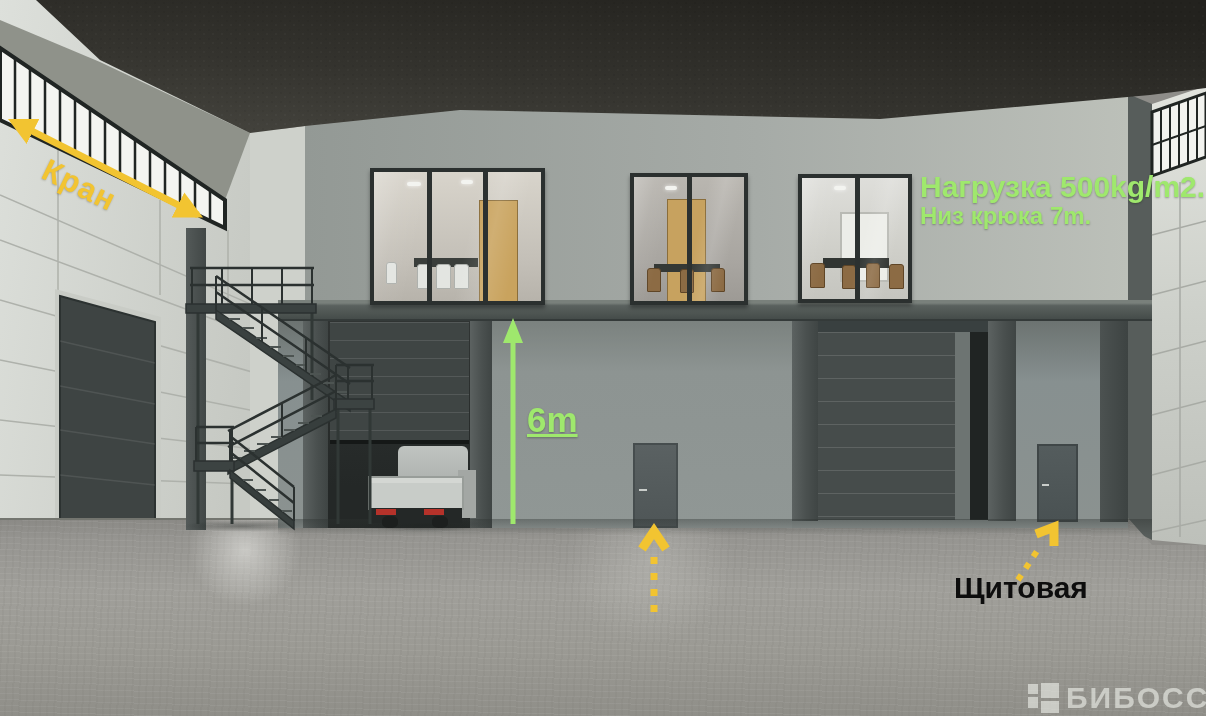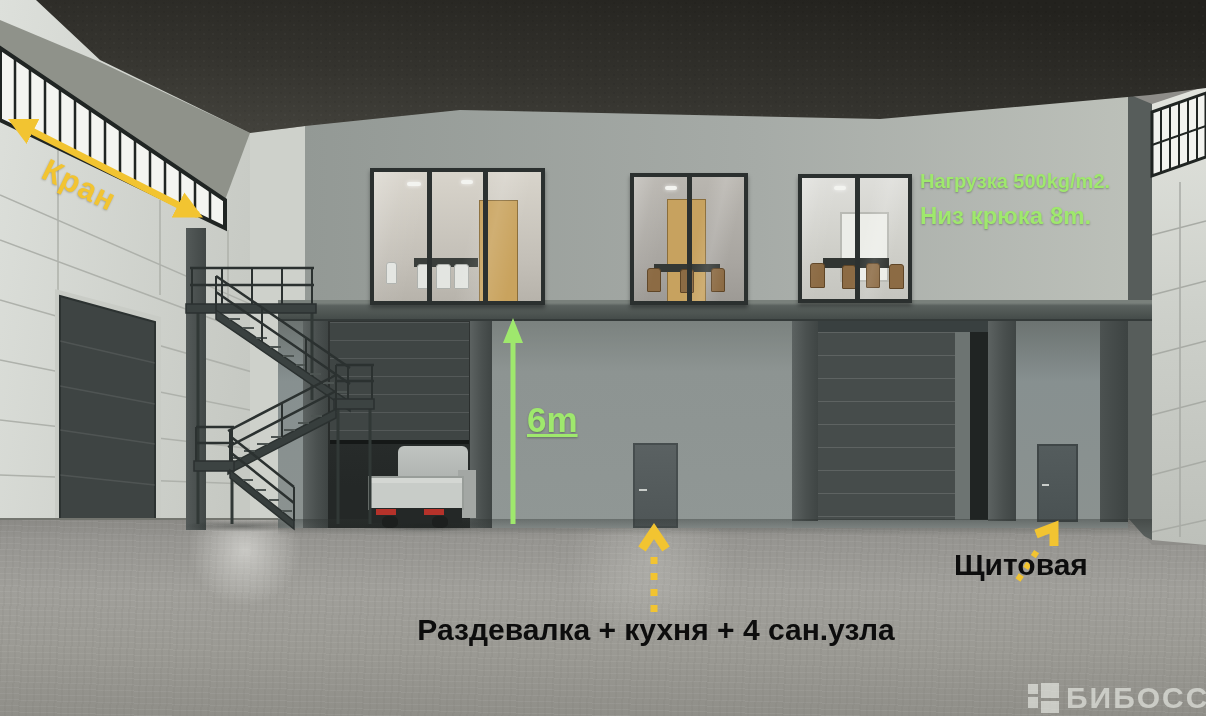--- a/index.html
+++ b/index.html
@@ -31,25 +31,25 @@
   .chair.white{background:#e3e5e1;border:1px solid #aeb1ad;}
   .chair.brown{background:#8c6b44;border:1px solid #5f4526;}
   .clight{position:absolute;height:4px;background:#f3f4f0;border-radius:2px;box-shadow:0 0 4px rgba(255,255,255,.8);}
   
   .lbl{position:absolute;font-weight:bold;white-space:nowrap;z-index:6;}
   .green-text{color:var(--green,#9fe86d);text-shadow:0 1px 2px rgba(25,40,15,.35);}
   .yellow-text{color:var(--yellow,#f2c431);text-shadow:0 1px 2px rgba(60,45,0,.3);}
   .ink-text{color:var(--ink,#0d0d0d);}
   #crane-label{left:52px;top:152px;font-size:31px;transform:rotate(26deg);transform-origin:0 0;letter-spacing:1px;}
   #office-title{left:350px;top:134px;font-size:30px;letter-spacing:-0.3px;}
-  #office-load{left:920px;top:170px;font-size:20px;}
+  #office-load{left:920px;top:170px;font-size:30px;}
   #office-hook{left:920px;top:202px;font-size:24px;}
   #height-label{left:527px;top:400px;font-size:35px;text-decoration:underline;}
   #rooms-label{left:398px;top:613px;width:516px;text-align:center;font-size:30px;}
-  #panel-label{left:954px;top:548px;font-size:30px;}
+  #panel-label{left:954px;top:571px;font-size:30px;}
   
   #watermark{left:1028px;top:681px;z-index:7;display:flex;align-items:center;gap:7px;opacity:.62;}
   #wm-icon{position:relative;width:31px;height:31px;}
   #wm-icon i{position:absolute;background:var(--watermark,#eef0ea);}
   #wm-text{font-size:30px;font-weight:bold;color:var(--watermark,#eef0ea);letter-spacing:2px;}
 </style>
 </head>
 <body>
 
 <div id="scene">
@@ -243,23 +243,22 @@
       <path d="M642,549 L654,531 L666,549" stroke="#f2c431" stroke-width="9" fill="none"></path>
     </g>
     <g>
       <line x1="1018" y1="580" x2="1037" y2="551" stroke="#f2c431" stroke-width="6" stroke-dasharray="6 8"></line>
       <path d="M1036,534 L1054,527 L1054,546" stroke="#f2c431" stroke-width="9" fill="none"></path>
     </g>
   </svg>
 
   <div class="lbl yellow-text" id="crane-label">Кран</div>
   <div class="lbl green-text" id="office-load">Нагрузка 500kg/m2.</div>
-  <div class="lbl green-text" id="office-hook">Низ крюка 8m.</div>
+  <div class="lbl green-text" id="office-hook">Низ крюка 7m.</div>
   <div class="lbl green-text" id="height-label">6m</div>
-  <div class="lbl ink-text" id="rooms-label">Раздевалка + кухня + 4 сан.узла</div>
   <div class="lbl ink-text" id="panel-label">Щитовая</div>
 
   <div class="abs" id="watermark">
     <span id="wm-icon">
       <i style="left:0;top:1px;width:10px;height:10px"></i>
       <i style="left:13px;top:0;width:18px;height:15px"></i>
       <i style="left:0;top:14px;width:10px;height:11px"></i>
       <i style="left:13px;top:18px;width:18px;height:12px"></i>
     </span>
     <span id="wm-text">БИБОСС</span>

